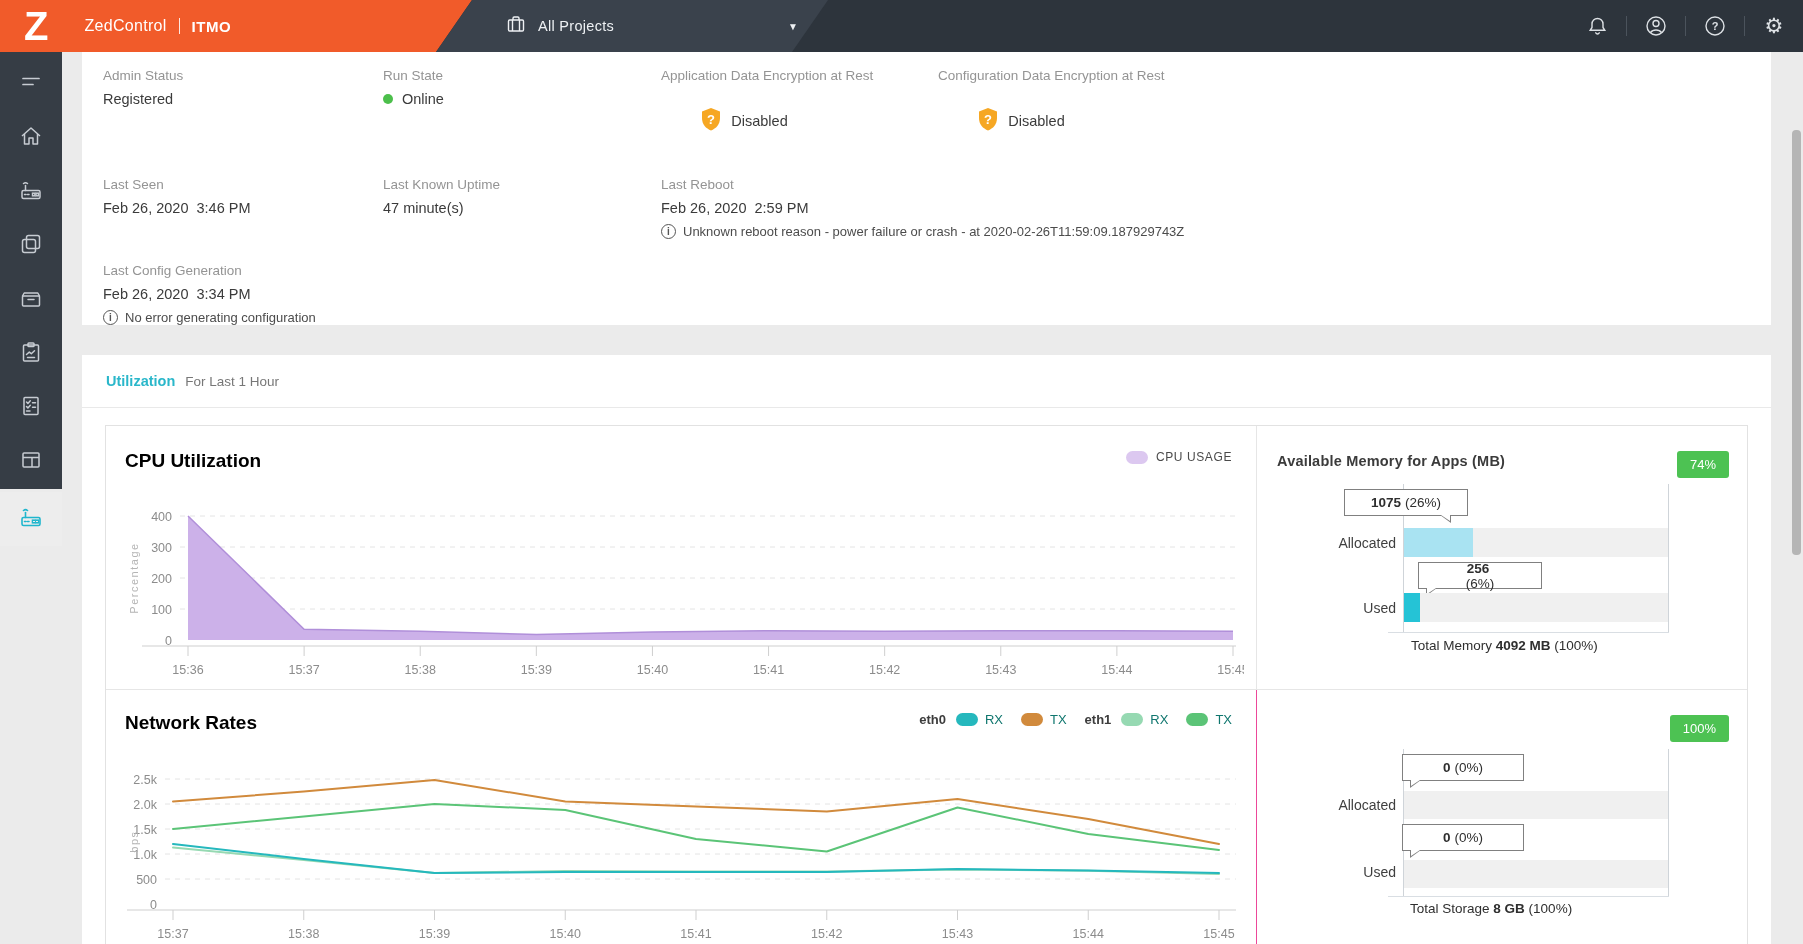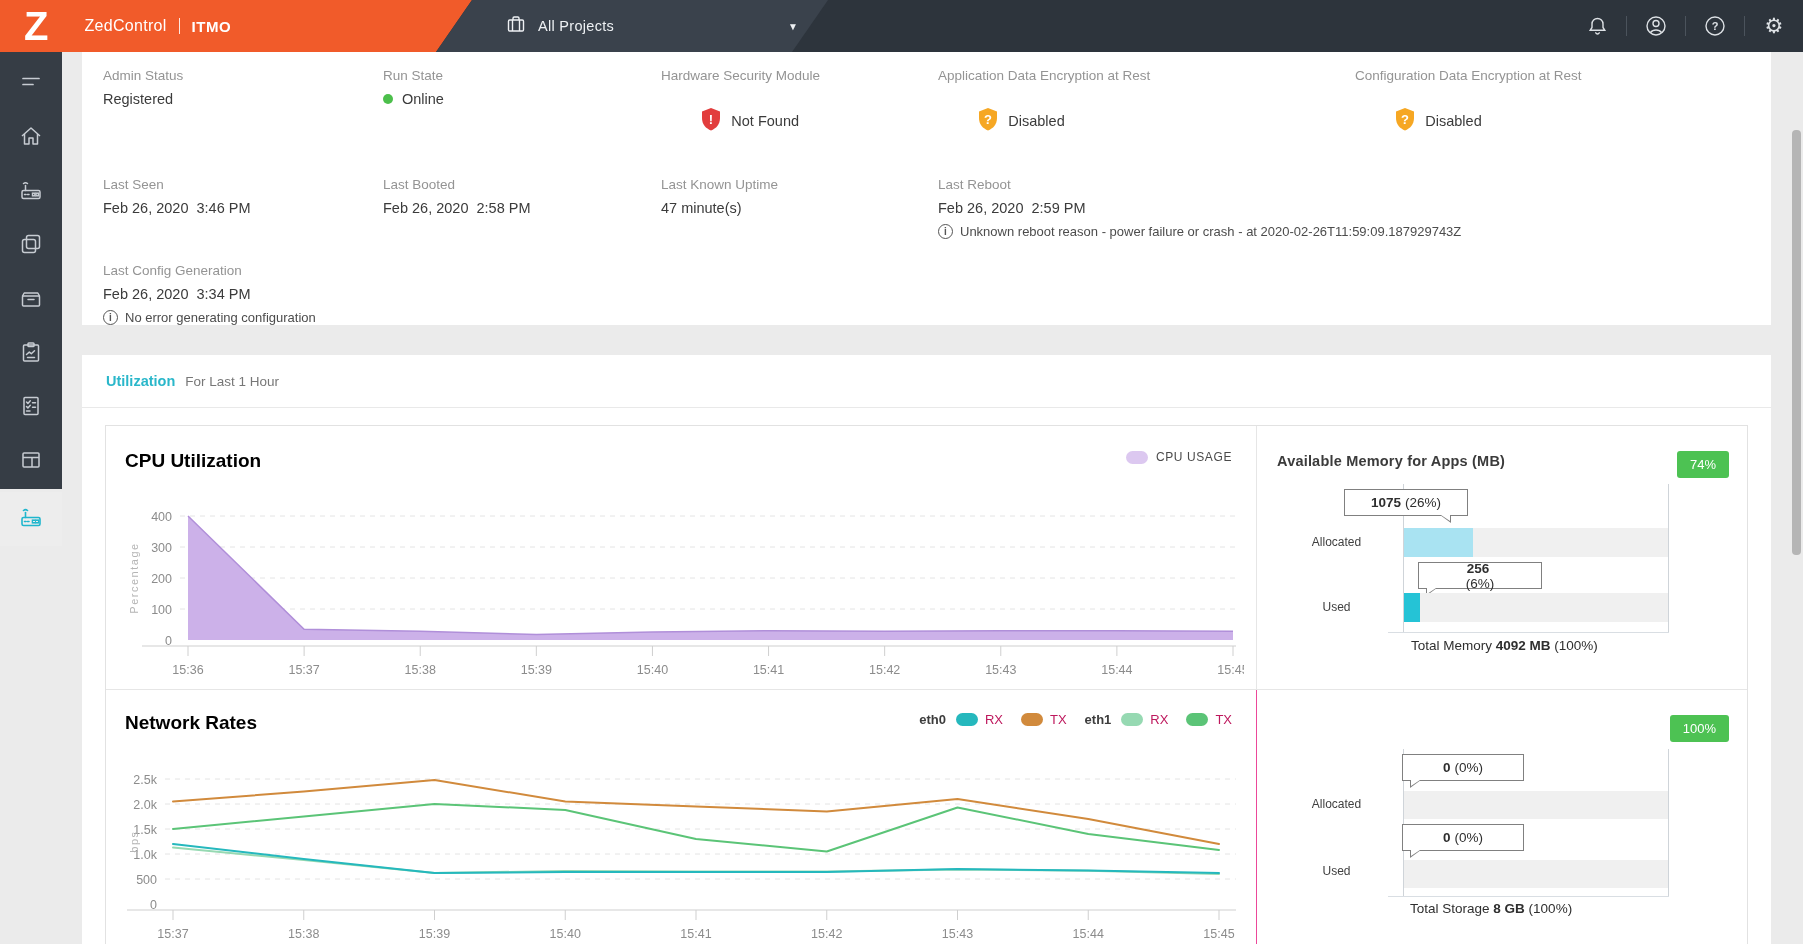--- a/index.html
+++ b/index.html
@@ -64,21 +64,21 @@
 
   .q-chart-head { display:flex; align-items:flex-start; justify-content:space-between; padding:24px 24px 0 19px; }
   .q-net .q-chart-head { padding-top:22px; }
   .q-title { font-size:19px; font-weight:bold; color:#000000; }
   .leg { display:flex; align-items:center; }
   .pill { width:22px; height:13px; border-radius:7px; flex:none; }
   .leg .pill { margin-right:8px; }
   .leg-label { font-size:12px; color:#4a4a4a; letter-spacing:.6px; }
   .nleg { display:flex; align-items:center; }
   .nleg-name { font-size:13px; font-weight:bold; color:#3c3c3c; margin-right:10px; }
-  .nleg-lab { font-size:13px; color:#be185d; margin:0 0 0 7px; }
+  .nleg-lab { font-size:13px; color:#0f766e; margin:0 0 0 7px; }
   .nleg-gap { width:18px; }
   .cpu-svg { display:block; margin:16px 0 0 18px; }
   .net-svg { display:block; margin:26px 0 0 18px; }
   .tick { font-size:12.5px; fill:#8c8c8c; font-family:"Liberation Sans",sans-serif; }
   .axlab { font-size:11px; fill:#b5b5b5; letter-spacing:1.5px; font-family:"Liberation Sans",sans-serif; }
 
   
   .badge { position:absolute; right:18px; top:25px; color:#fff; font-size:13px; padding:6px 13px; border-radius:3px; }
   .q-pad-head { padding:26px 90px 0 20px; }
   .q-title-sm { font-size:14.5px; font-weight:bold; color:#3b3b3b; letter-spacing:.2px; }
@@ -92,21 +92,21 @@
     display:flex; align-items:center; justify-content:center; }
   .tip b { margin-right:4px; }
   .tip.notch-left::before { content:''; position:absolute; left:7px; bottom:-8px;
     border-top:8px solid #808080; border-right:11px solid transparent; }
   .tip.notch-left::after { content:''; position:absolute; left:8px; bottom:-6px;
     border-top:6px solid #fff; border-right:9px solid transparent; }
   .tip.notch-right::before { content:''; position:absolute; right:16px; bottom:-8px;
     border-top:8px solid #808080; border-left:11px solid transparent; }
   .tip.notch-right::after { content:''; position:absolute; right:17px; bottom:-6px;
     border-top:6px solid #fff; border-left:9px solid transparent; }
-  .hrow-label { position:absolute; left:0; width:119px; text-align:center; font-size:12px; color:#3f3f3f; }
+  .hrow-label { position:absolute; left:0; width:119px; text-align:right; font-size:14px; color:#3f3f3f; }
   .track { position:absolute; left:127px; width:264px; background:#f0f0f0; }
   .fillbar { height:100%; }
   .baseline { position:absolute; left:111px; width:281px; height:1px; background:#d9dee3; }
   .total { position:absolute; font-size:13.5px; color:#2f2f2f; white-space:nowrap; }
 
   
   .hbar-mem .tip-a { left:67px; top:5px; width:124px; }
   .hbar-mem .lab-a { top:51px; }
   .hbar-mem .tr-a { top:44px; height:29px; }
   .hbar-mem .tip-b { left:141px; top:78px; width:124px;flex-direction:column; }
@@ -273,32 +273,20 @@
       <div class="f-value">Registered</div>
     </div>
     <div>
       <div class="f-label">Run State</div>
       <div class="f-value">
         <span class="dot" style="background: rgb(76, 191, 75);"></span>
         <span>Online</span>
       </div>
     </div>
     <div>
-      <div class="f-label">Hardware Security Module</div>
-      <div class="f-value">
-        <span class="shield">
-          <svg width="20" height="24" viewBox="0 0 20 24">
-            <path d="M10 1 L19 4.5 V11 C19 17.5 15 21.5 10 23.5 C5 21.5 1 17.5 1 11 V4.5 Z" fill="#e23d3d"></path>
-            <text x="10" y="16.5" text-anchor="middle" font-size="13" font-weight="bold" fill="#fff" font-family="Liberation Sans, sans-serif">!</text>
-          </svg>
-        </span>
-        <span>Not Found</span>
-      </div>
-    </div>
-    <div>
       <div class="f-label">Application Data Encryption at Rest</div>
       <div class="f-value">
         <span class="shield">
           <svg width="20" height="24" viewBox="0 0 20 24">
             <path d="M10 1 L19 4.5 V11 C19 17.5 15 21.5 10 23.5 C5 21.5 1 17.5 1 11 V4.5 Z" fill="#f6a723"></path>
             <text x="10" y="16.5" text-anchor="middle" font-size="13" font-weight="bold" fill="#fff" font-family="Liberation Sans, sans-serif">?</text>
           </svg>
         </span>
         <span>Disabled</span>
       </div>
@@ -314,24 +302,20 @@
         </span>
         <span>Disabled</span>
       </div>
     </div>
   </div>
 
   <div class="srow srow2">
     <div>
       <div class="f-label">Last Seen</div>
       <div class="f-value">Feb 26, 2020  3:46 PM</div>
-    </div>
-    <div>
-      <div class="f-label">Last Booted</div>
-      <div class="f-value">Feb 26, 2020  2:58 PM</div>
     </div>
     <div>
       <div class="f-label">Last Known Uptime</div>
       <div class="f-value">47 minute(s)</div>
     </div>
     <div>
       <div class="f-label">Last Reboot</div>
       <div class="f-value">Feb 26, 2020  2:59 PM</div>
       <div class="f-note">
         <span class="info-i">i</span>

